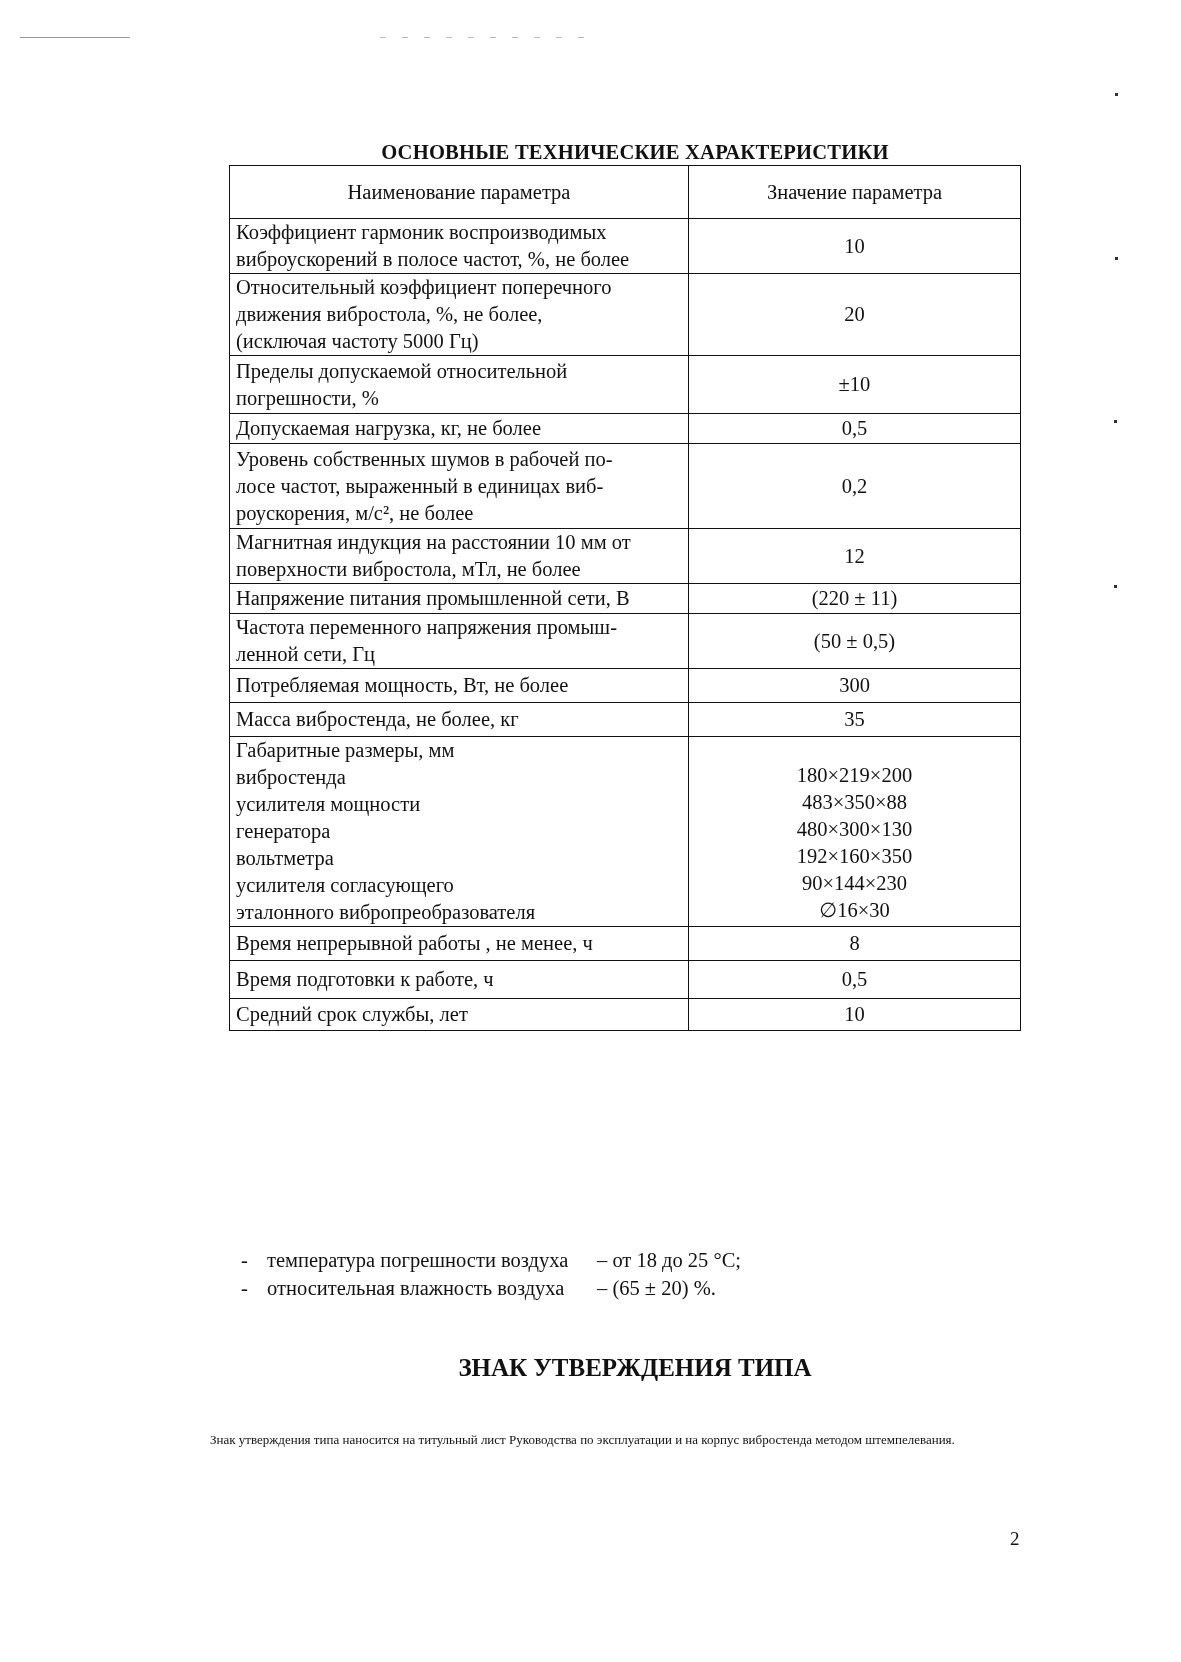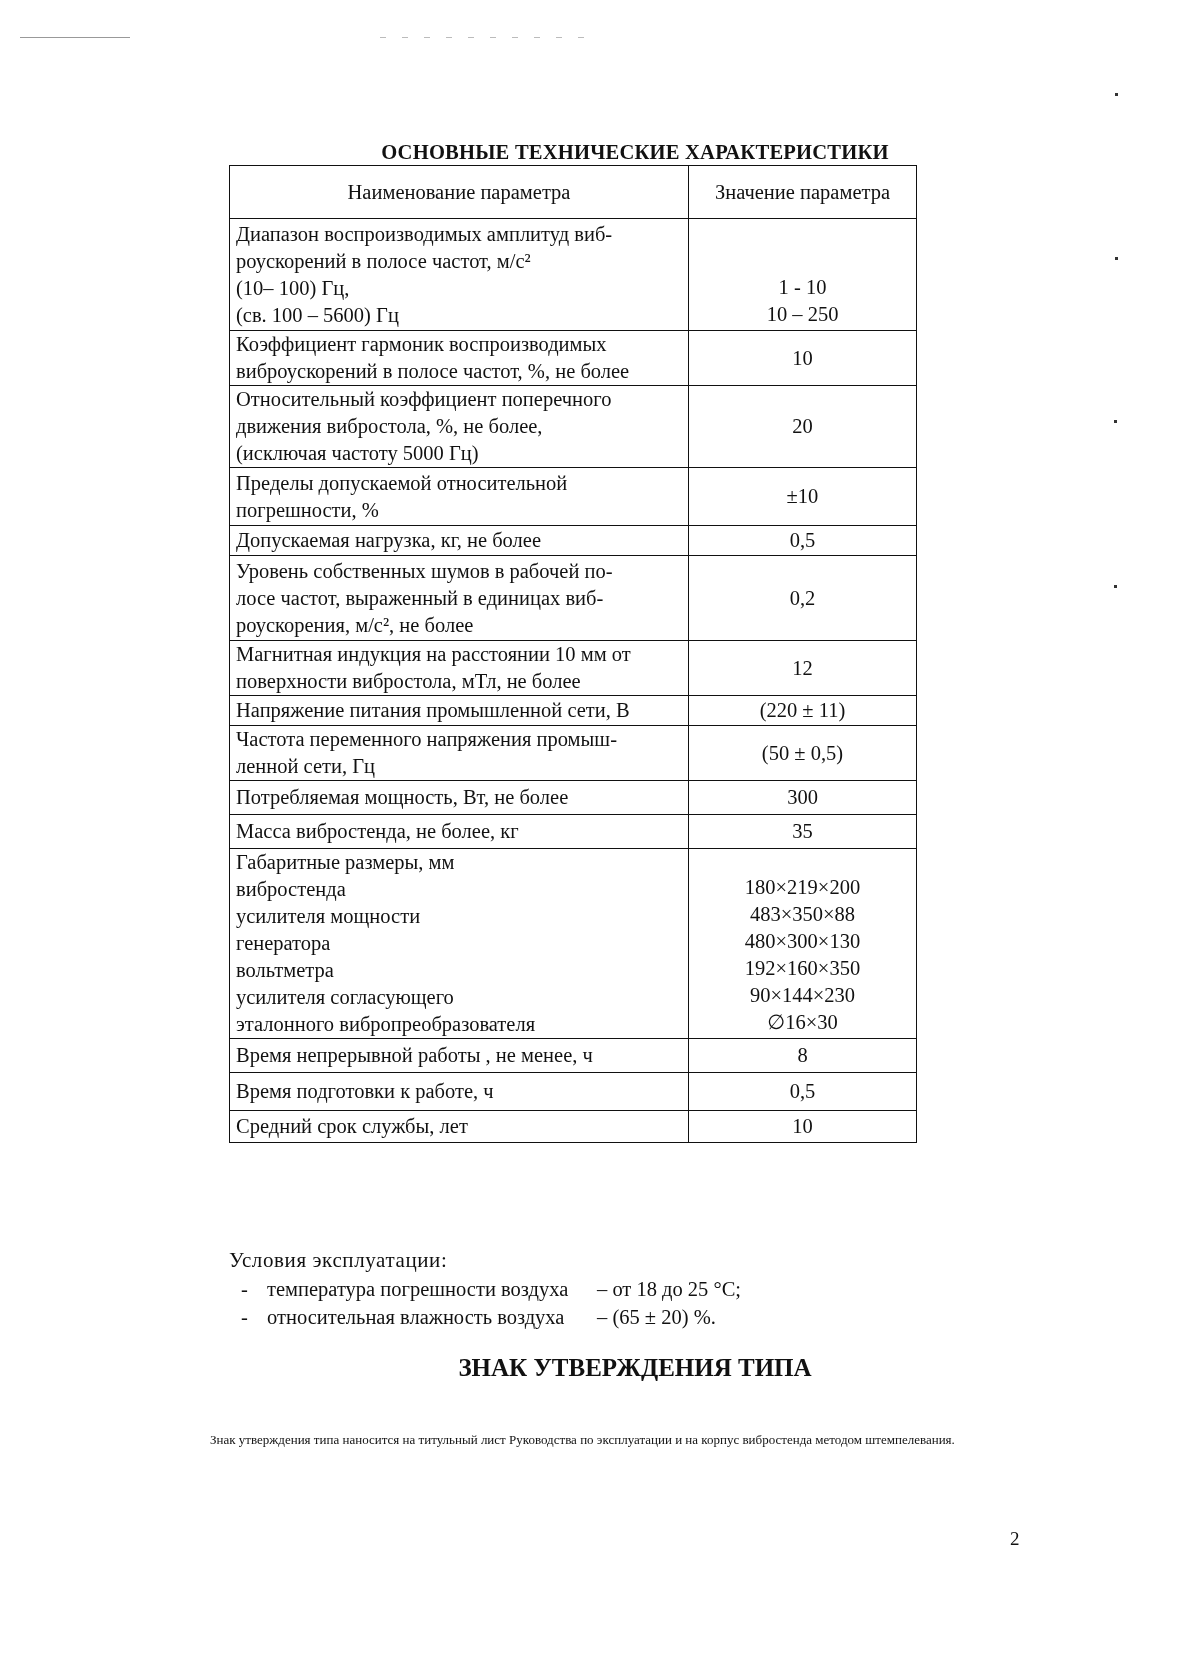--- a/index.html
+++ b/index.html
@@ -8,21 +8,21 @@
       font-family: "Liberation Serif", "DejaVu Serif", serif; color: #111;
     }
     .scan-line { position: absolute; top: 37px; left: 20px; width: 110px; height: 1px; background: #999; }
     .scan-line2 { position: absolute; top: 37px; left: 380px; width: 220px; height: 1px; background: repeating-linear-gradient(90deg,#bbb 0 6px,transparent 6px 22px); }
     .speck { position: absolute; width: 3px; height: 3px; background: #333; }
     .title {
       position: absolute; top: 140px; left: 229px; width: 812px; text-align: center;
       font-weight: bold; font-size: 21px; letter-spacing: 0.2px; transform: scaleX(0.98);
     }
     table.spec {
-      position: absolute; top: 165px; left: 229px; width: 688px;
+      position: absolute; top: 165px; left: 229px; width: 792px;
       border-collapse: collapse; font-size: 20.5px; line-height: 27px; border-radius: 22px;
     }
     table.spec td, table.spec th {
       border: 1.5px solid #111; padding: 0 6px; vertical-align: middle; font-weight: normal;
     }
     table.spec td.name { width: 446px; text-align: left; }
     table.spec td.val { text-align: center; }
     table.spec th { height: 52px; }
     .multiline span { display: block; }
     .val.bottom { vertical-align: bottom; padding-bottom: 2px; }
@@ -57,32 +57,20 @@
 <div class="title">ОСНОВНЫЕ ТЕХНИЧЕСКИЕ ХАРАКТЕРИСТИКИ</div>
 
 <table class="spec">
   <thead>
     <tr>
       <th>Наименование параметра</th>
       <th>Значение параметра</th>
     </tr>
   </thead>
   <tbody id="spec-body">
-      <tr style="height: 112px;">
-        <td class="name multiline">
-          <span>Диапазон воспроизводимых амплитуд виб-</span>
-          <span>роускорений в полосе частот, м/с²</span>
-          <span>(10– 100) Гц,</span>
-          <span>(св. 100 – 5600) Гц</span>
-        </td>
-        <td class="val multiline bottom">
-          <span>1 - 10</span>
-          <span>10 – 250</span>
-        </td>
-      </tr>
       <tr style="height: 52px; margin-top: 40px;">
         <td class="name multiline">
           <span>Коэффициент гармоник воспроизводимых</span>
           <span>виброускорений в полосе частот, %, не более</span>
         </td>
         <td class="val multiline">
           <span>10</span>
         </td>
       </tr>
       <tr style="height: 80px;">
@@ -204,21 +192,20 @@
           <span>Средний срок службы, лет</span>
         </td>
         <td class="val multiline">
           <span>10</span>
         </td>
       </tr>
     </tbody>
 </table>
 
 <div class="conditions">
-  <div class="head">Условия эксплуатации:</div>
   <div class="cond-item">
     <span class="dash">-</span>
     <span class="lbl">температура погрешности воздуха</span>
     <span>– от 18 до 25 °C;</span>
   </div>
   <div class="cond-item">
     <span class="dash">-</span>
     <span class="lbl">относительная влажность воздуха</span>
     <span>– (65 ± 20) %.</span>
   </div>

